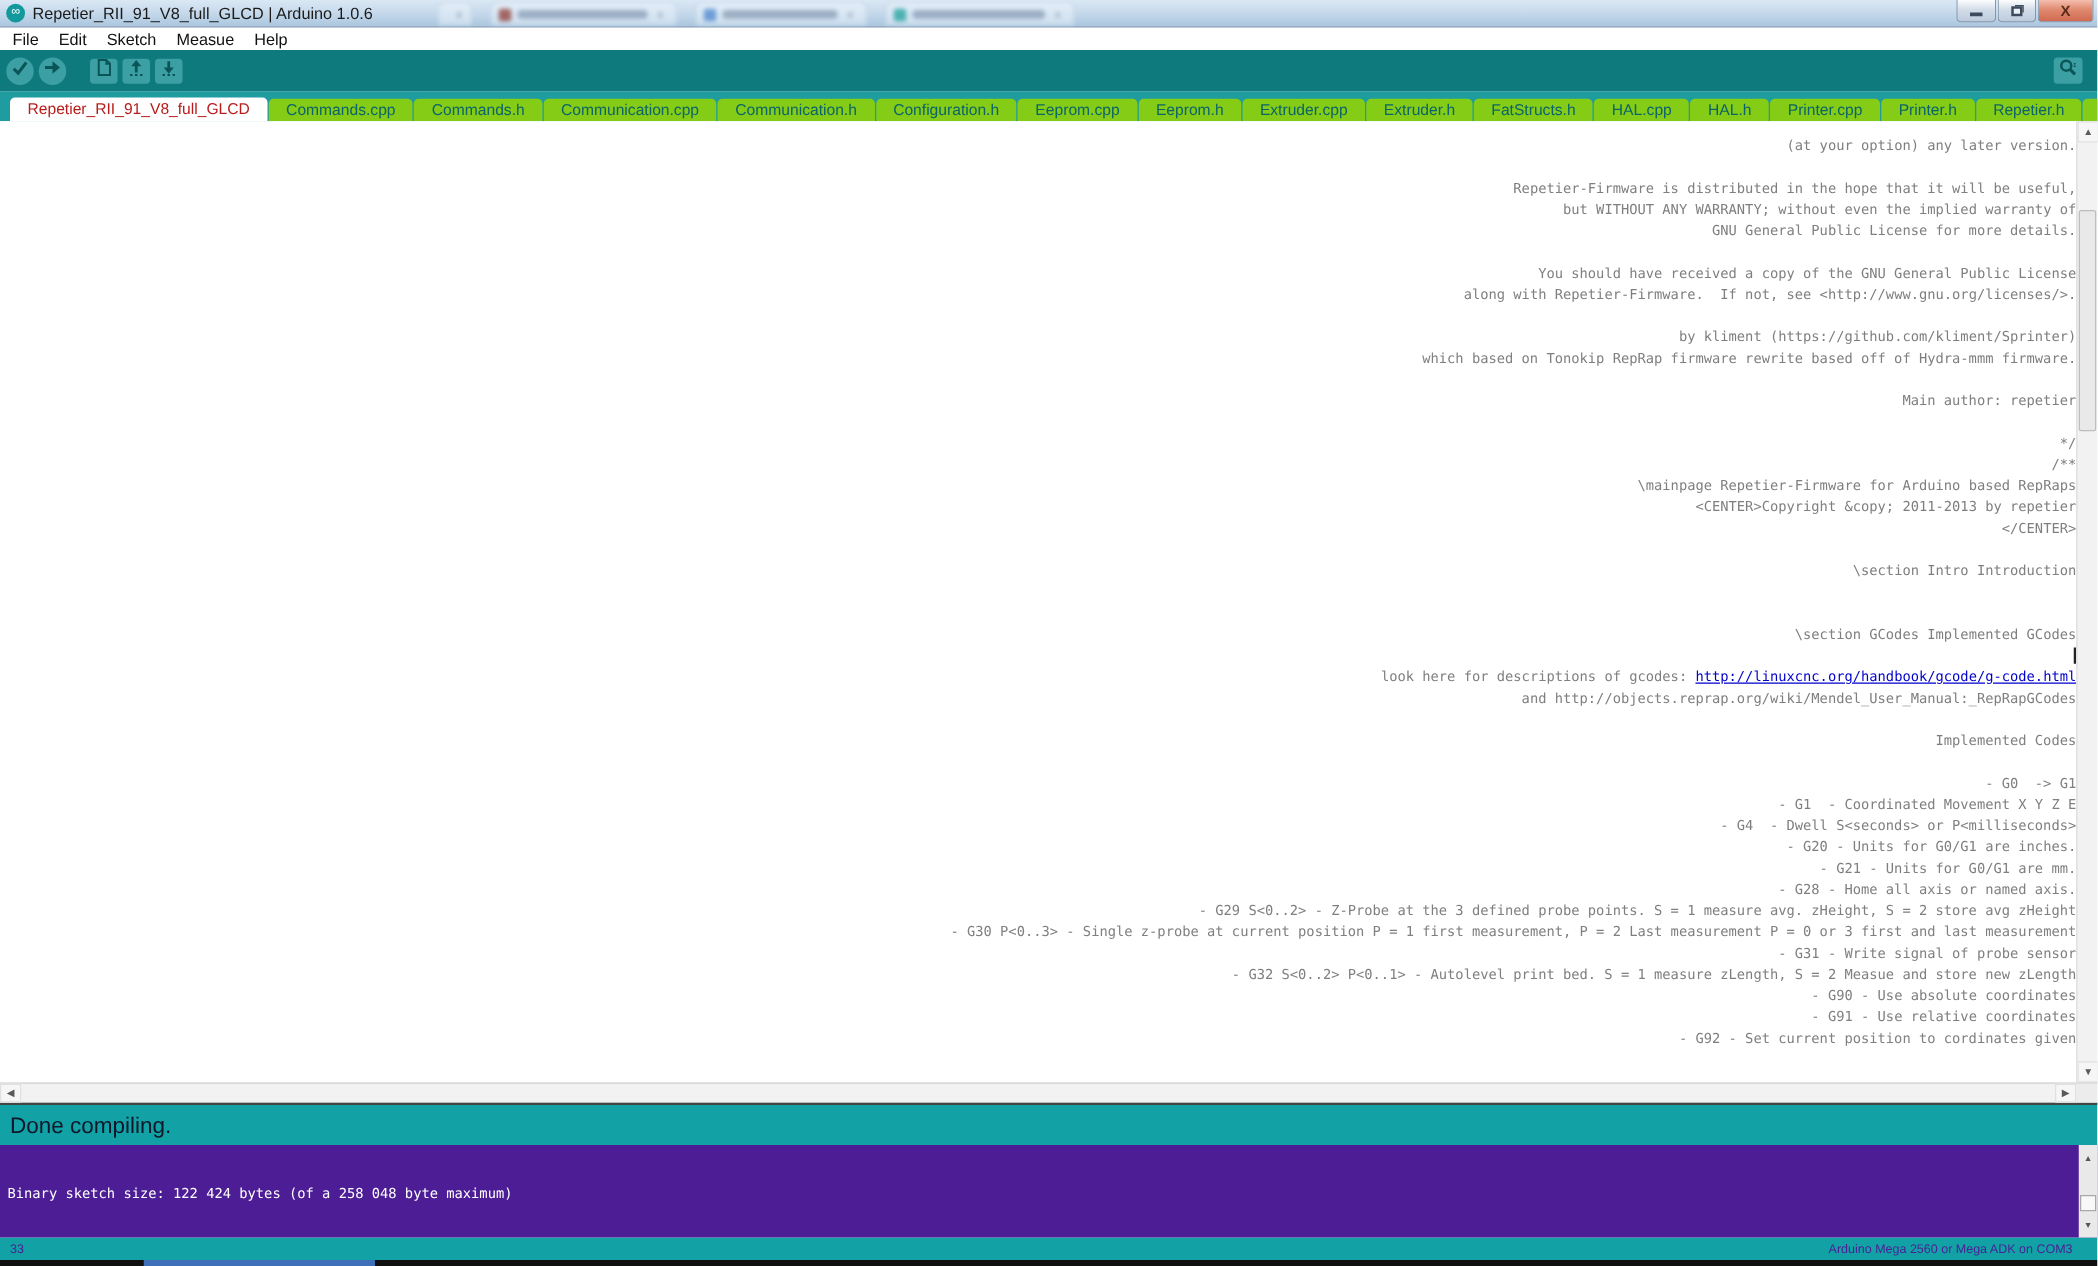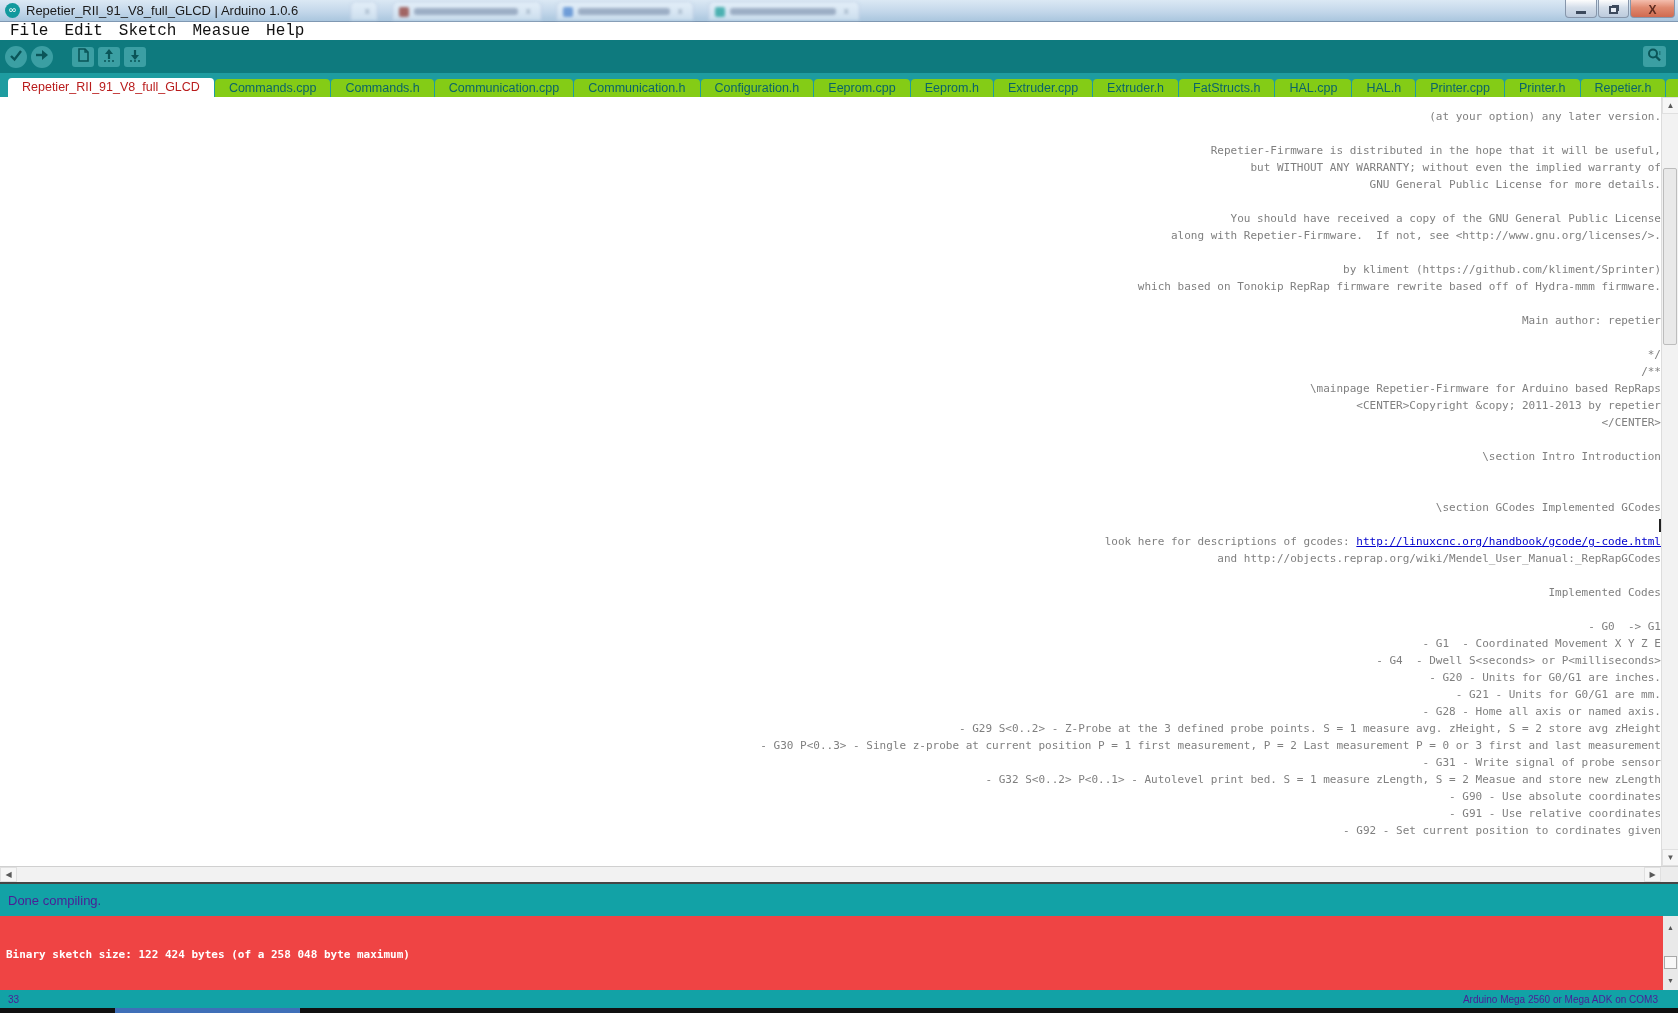--- a/index.html
+++ b/index.html
@@ -32,21 +32,21 @@
   .win-btn.min { width:32px; } .win-btn.max { width:31px; } 
   .win-btn.close { width:45px;
     background:linear-gradient(#f4beae 0%, #e08a70 45%, #d06a50 100%);
     color:#5f2c20; }
   .glyph-min { display:inline-block; width:10px; height:3px; background:#3d4a5d; margin-top:9px; }
   .glyph-max { display:inline-block; width:9px; height:8px; border:2px solid #3d4a5d; margin-top:4px; background:#e8eef6; box-shadow:2px -2px 0 -1px #3d4a5d; }
   .glyph-x { font-weight:bold; font-size:12px; line-height:17px; }
 
   
   .menubar { height:18px; flex:none; background:#ffffff; padding-left:2px; display:flex; align-items:center; }
-  .menu-item { font-size:16px; color:#111; padding:0 8px;font-family:Liberation Mono, monospace; }
+  .menu-item { font-size:13px; color:#111; padding:0 8px; }
 
   
   .toolbar { height:33px; flex:none; background:#0e7a7e; display:flex; align-items:center;
     padding-left:5px; position:relative; }
   .tbtn { width:22px; height:22px; border-radius:50%; background:#3b9fa3; margin-right:4px;
     display:flex; align-items:center; justify-content:center; }
   .tbtn.square { width:22px; height:20px; border-radius:3px; }
   .tbtn.gap { margin-left:15px; }
   .serial { position:absolute; right:12px; top:6px; width:23px; height:21px; border-radius:3px;
     background:#3b9fa3; display:flex; align-items:center; justify-content:center; }
@@ -78,22 +78,22 @@
 
   .hscroll { height:16px; flex:none; background:#f2f2f2; border-top:1px solid #d0d0d0; position:relative; }
   .hbtn { position:absolute; top:0; width:17px; height:15px; background:#f6f6f6;
     border:1px solid #e0e0e0; color:#5a5a5a; font-size:8px; text-align:center; line-height:14px; }
   .hbtn.left { left:0; } .hbtn.right { right:17px; }
   .hcorner { position:absolute; right:0; top:0; width:17px; height:15px; background:#ececec; }
 
   
   .statusbar { height:34px; flex:none; background:#12a2a6; border-top:2px solid #454545;
     display:flex; align-items:center; padding-left:8px; }
-  .statusbar span { color:#4c1d95; font-size:13px; }
-  .console { height:74px; flex:none; background:#ef4444; position:relative;font-weight:bold; }
+  .statusbar span { color:#0f172a; font-size:18px; }
+  .console { height:74px; flex:none; background:#4c1d95; position:relative; }
   .console-text { position:absolute; left:6px; top:32px; color:#ffffff;
     font-family:"DejaVu Sans Mono", monospace; font-size:11px; white-space:pre; }
   .cscroll { position:absolute; right:0; top:0; bottom:0; width:15px; background:#e9e9e9; }
   .carrow { position:absolute; left:0; width:15px; color:#555; font-size:7px; text-align:center; }
   .carrow.up { top:8px; } .carrow.down { bottom:6px; }
   .cthumb { position:absolute; top:40px; height:13px; left:1px; right:1px;
     background:#f8f8f8; border:1px solid #a8a8a8; }
 
   .statusline { height:18px; flex:none; background:#12a2a6; display:flex;
     justify-content:space-between; align-items:center; padding:0 20px 0 8px; }

